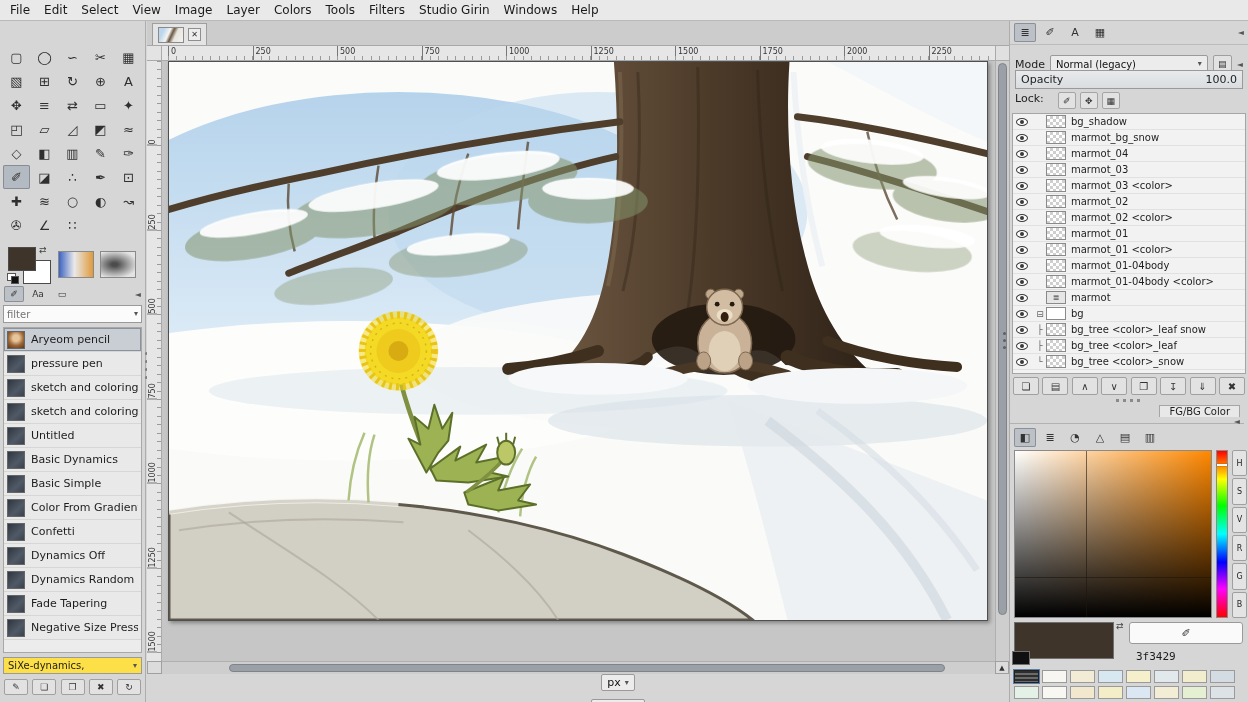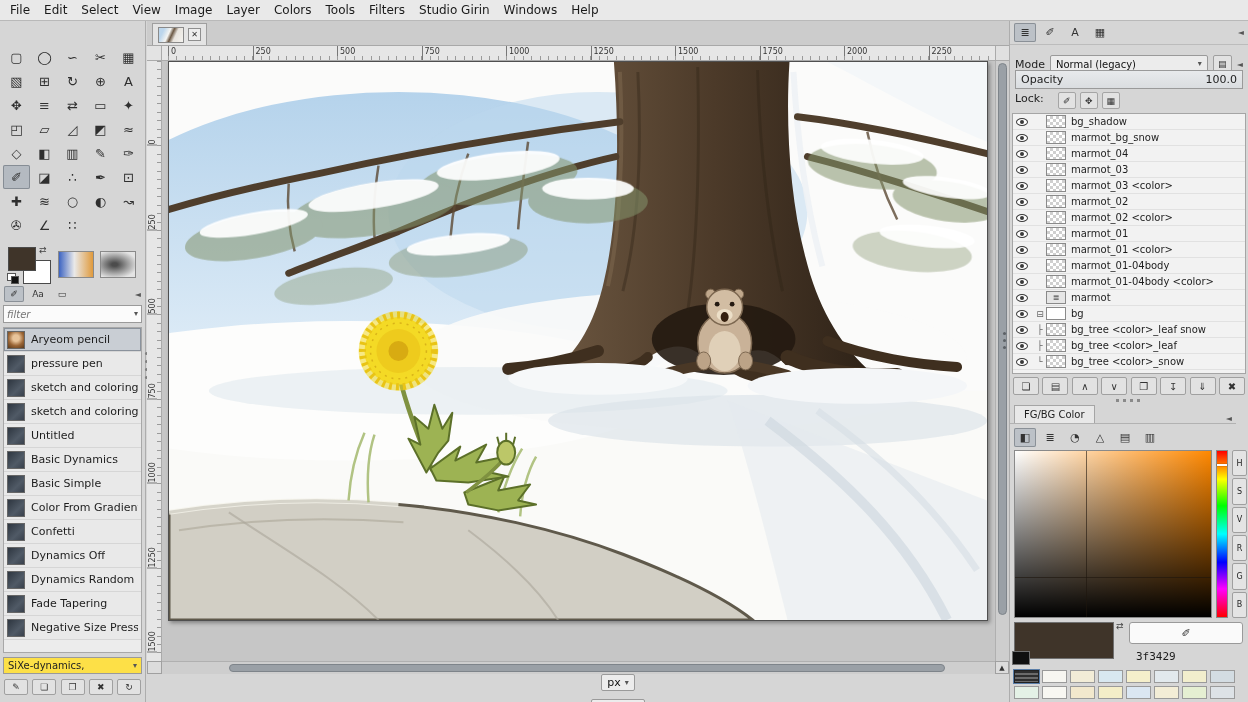--- a/index.html
+++ b/index.html
@@ -35,21 +35,21 @@
 
   .toolbox-tabs { position:absolute; top:264px; left:4px; right:4px; height:18px; display:flex; align-items:center; gap:4px; }
   .mini-tab { width:20px; height:16px; display:flex; align-items:center; justify-content:center;
               font-size:9px; color:#333; border-radius:2px; }
   .mini-tab.active { background:#bcc1c7; box-shadow:inset 0 0 0 1px #8a9097; }
   .collapse { margin-left:auto; font-size:8px; color:#555; }
 
   .filter-row { position:absolute; top:284px; left:3px; right:3px; height:18px; background:#fbfbfb;
                 border:1px solid #9a9a9a; display:flex; align-items:center; padding:0 3px; }
   .filter-row input { flex:1; border:none; outline:none; background:transparent; font-size:10px;
-                font-style:italic; color:#333; font-family:"DejaVu Sans",sans-serif; min-width:0; }
+                color:#333; font-family:"DejaVu Sans",sans-serif; min-width:0; }
   .chev { font-size:8px; color:#555; line-height:1; }
 
   .dyn-list { position:absolute; top:306px; left:3px; right:3px; height:326px; background:#ececec;
               border:1px solid #a8a8a8; overflow:hidden; }
   .dyn-item { height:24px; display:flex; align-items:center; gap:6px; padding:0 3px;
               border-bottom:1px solid #d6d6d6; background:#e9e9e9; }
   .dyn-item.selected { background:#c9ced4; box-shadow:inset 0 0 0 1px #8a929c; }
   .dyn-icon { width:18px; height:18px; flex:none; border:1px solid #666;
               background:linear-gradient(135deg,#2e3640,#505a66 60%,#39414c); }
   .dyn-icon.avatar { background:radial-gradient(circle at 50% 38%, #e8c49a 25%, #9a6535 60%, #5a3a1c); }
@@ -163,22 +163,22 @@
   .thumb.group::after { content:"≣"; font-size:8px; color:#555; }
   .layer-name { font-size:10px; color:#1d1d1d; white-space:nowrap; }
 
   .layer-buttons { position:absolute; top:356px; left:3px; right:3px; height:19px; display:flex;
                    justify-content:space-between; }
   .layer-buttons .small-btn { width:26px; height:18px; font-size:10px; }
 
   .dock-sep { position:absolute; top:378px; left:50%; width:26px; height:3px; margin-left:-13px;
               background:repeating-linear-gradient(90deg,#8a8a8a 0 3px,transparent 3px 7px); }
 
-  .fgbg-tab-row { position:absolute; top:384px; left:0; right:12px; height:19px; border-bottom:1px solid #b2b2b2;
-                  display:flex; align-items:flex-end; padding:0 4px; }
+  .fgbg-tab-row { position:absolute; top:384px; left:0; right:4px; height:19px; border-bottom:1px solid #b2b2b2;
+                  display:flex; align-items:flex-end; padding:0 4px;flex-direction:column; }
   .fgbg-tab { background:#e8e8e8; border:1px solid #a5a5a5; border-bottom:none; height:18px;
               display:flex; align-items:center; padding:0 9px; font-size:10px; color:#1d1d1d; }
 
   .color-tabs { position:absolute; top:405px; left:4px; right:4px; height:22px; display:flex; gap:3px; align-items:center; }
 
   .sv-square { position:absolute; top:429px; left:4px; width:198px; height:168px; border:1px solid #8a8a8a;
        background:linear-gradient(to top, #000, rgba(0,0,0,0)), linear-gradient(to right, #fff, #ff8800); }
   .sv-v { position:absolute; top:0; bottom:0; left:36%; width:1px; background:rgba(30,22,14,.6); }
   .sv-h { position:absolute; left:0; right:0; top:76%; height:1px; background:rgba(30,22,14,.6); }
   .hue-strip { position:absolute; top:429px; left:206px; width:12px; height:168px; border:1px solid #8a8a8a;

